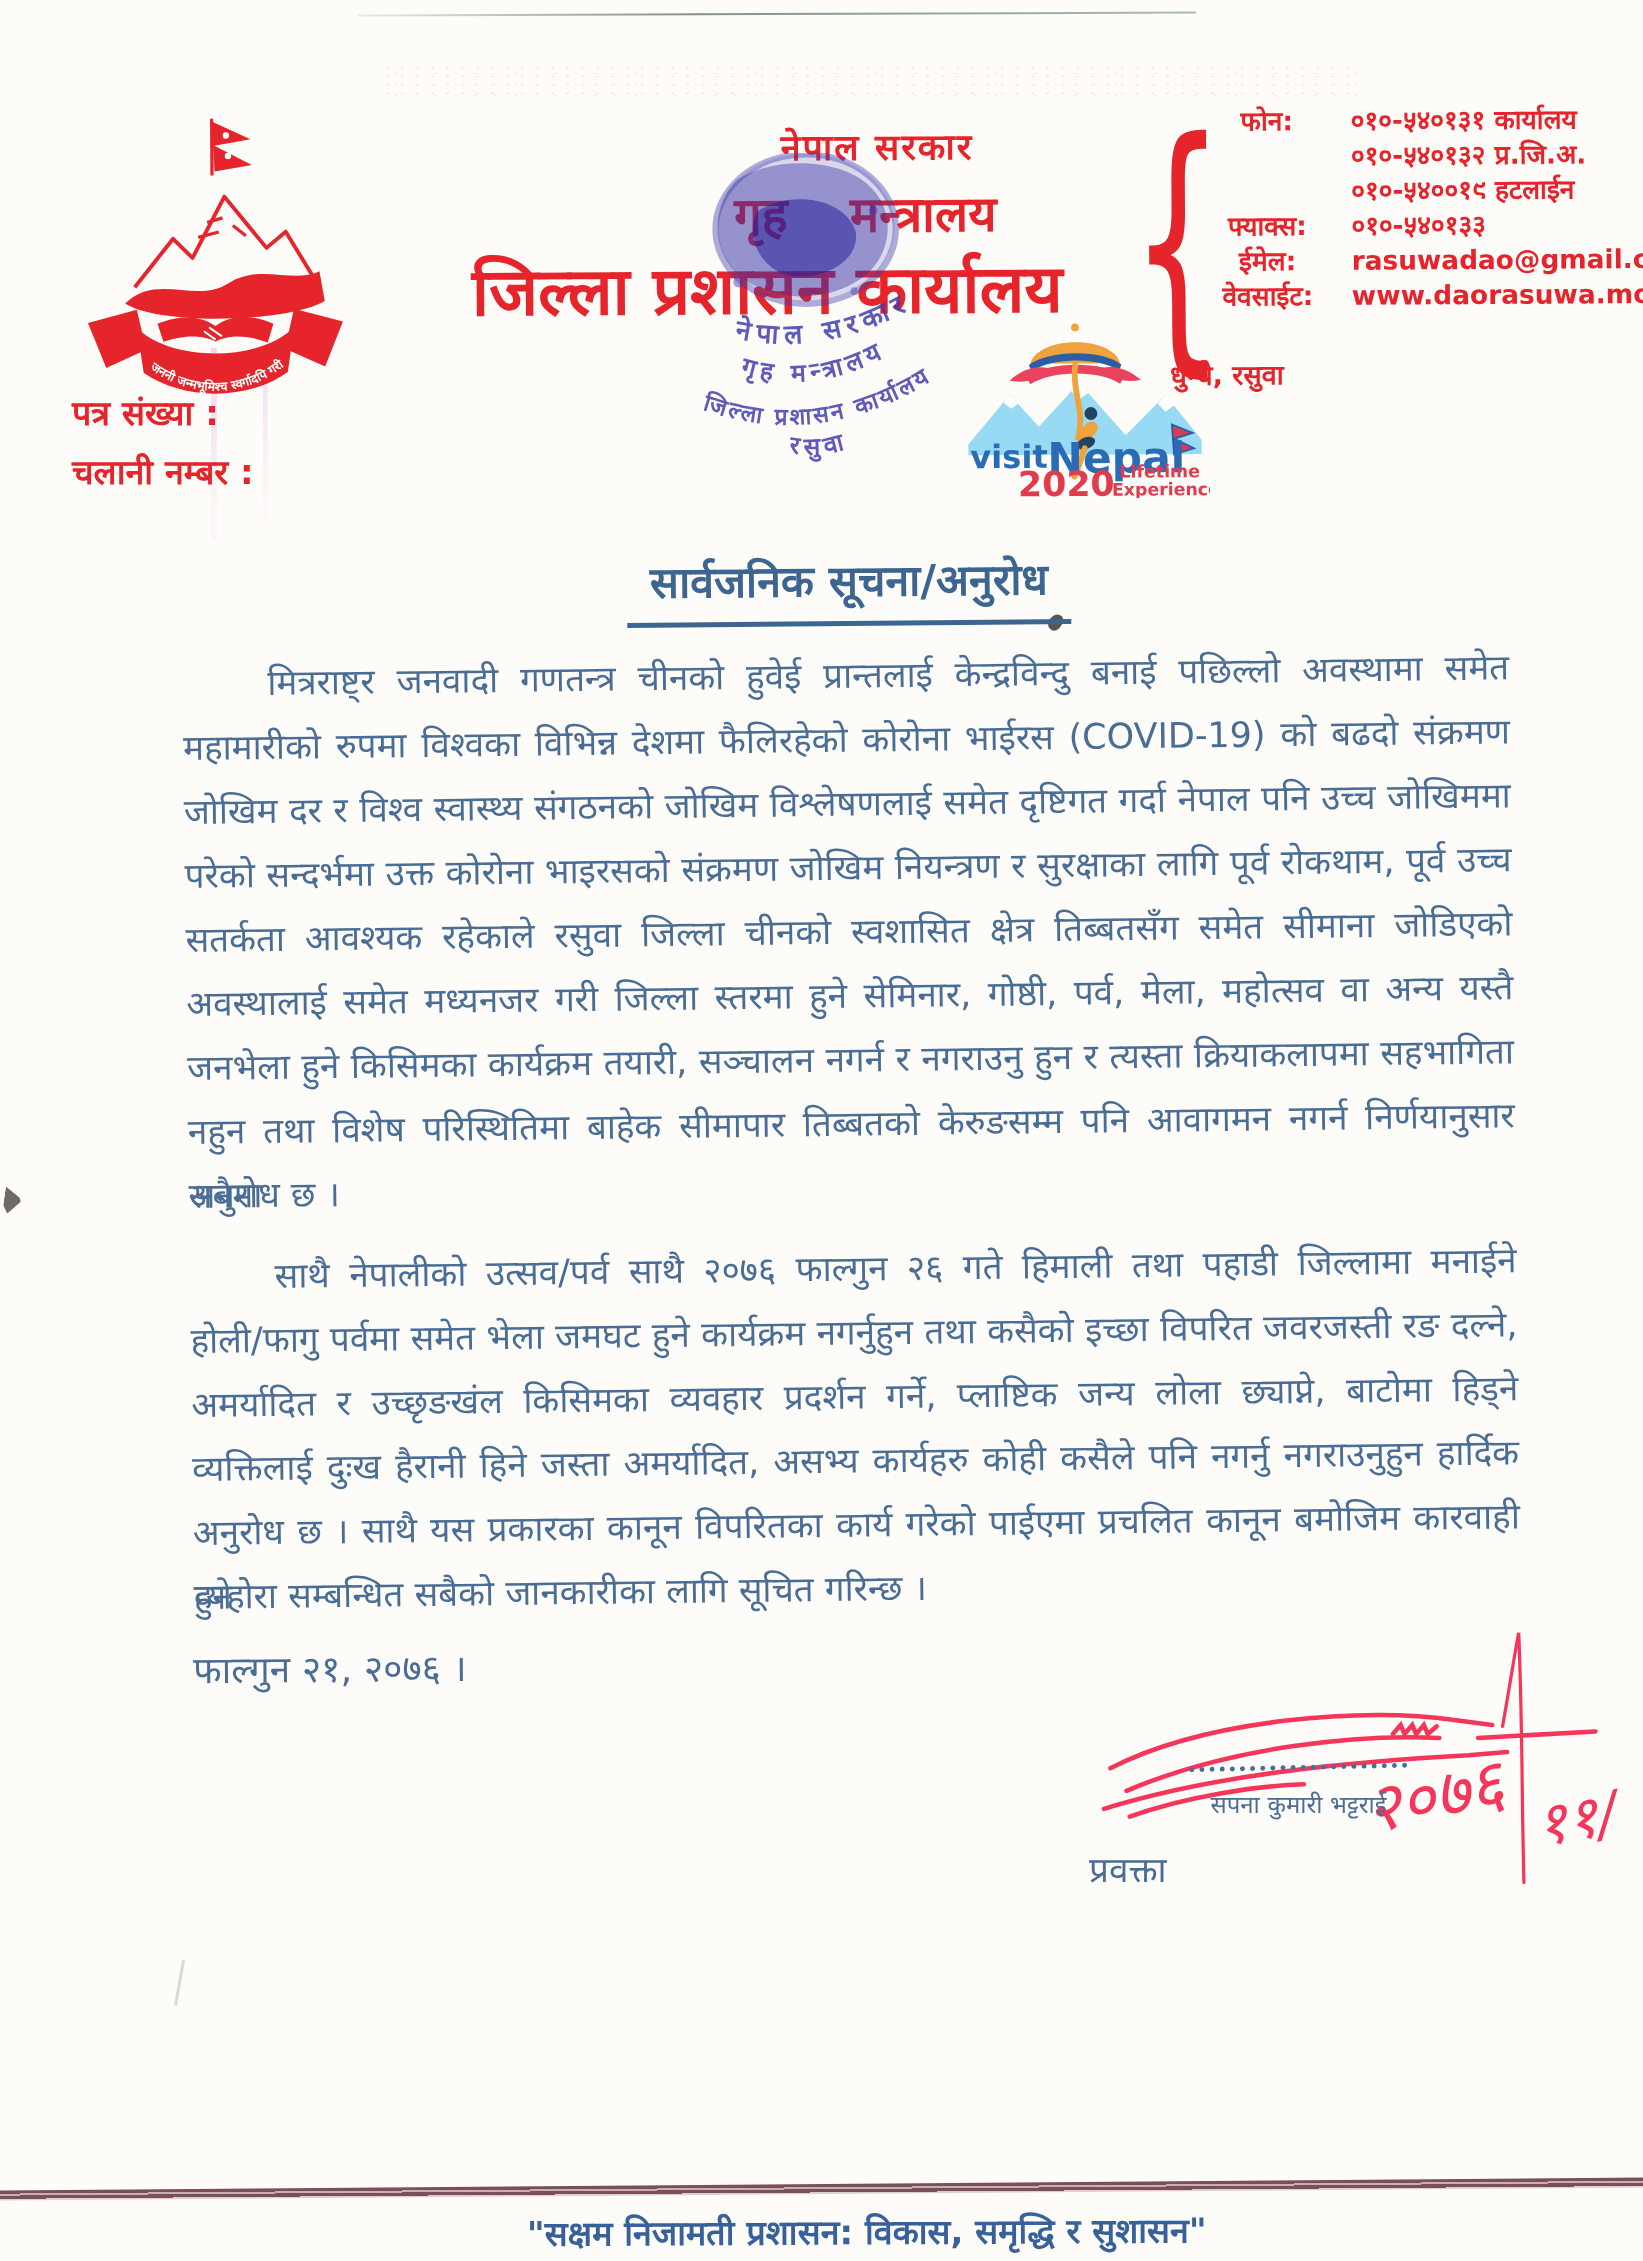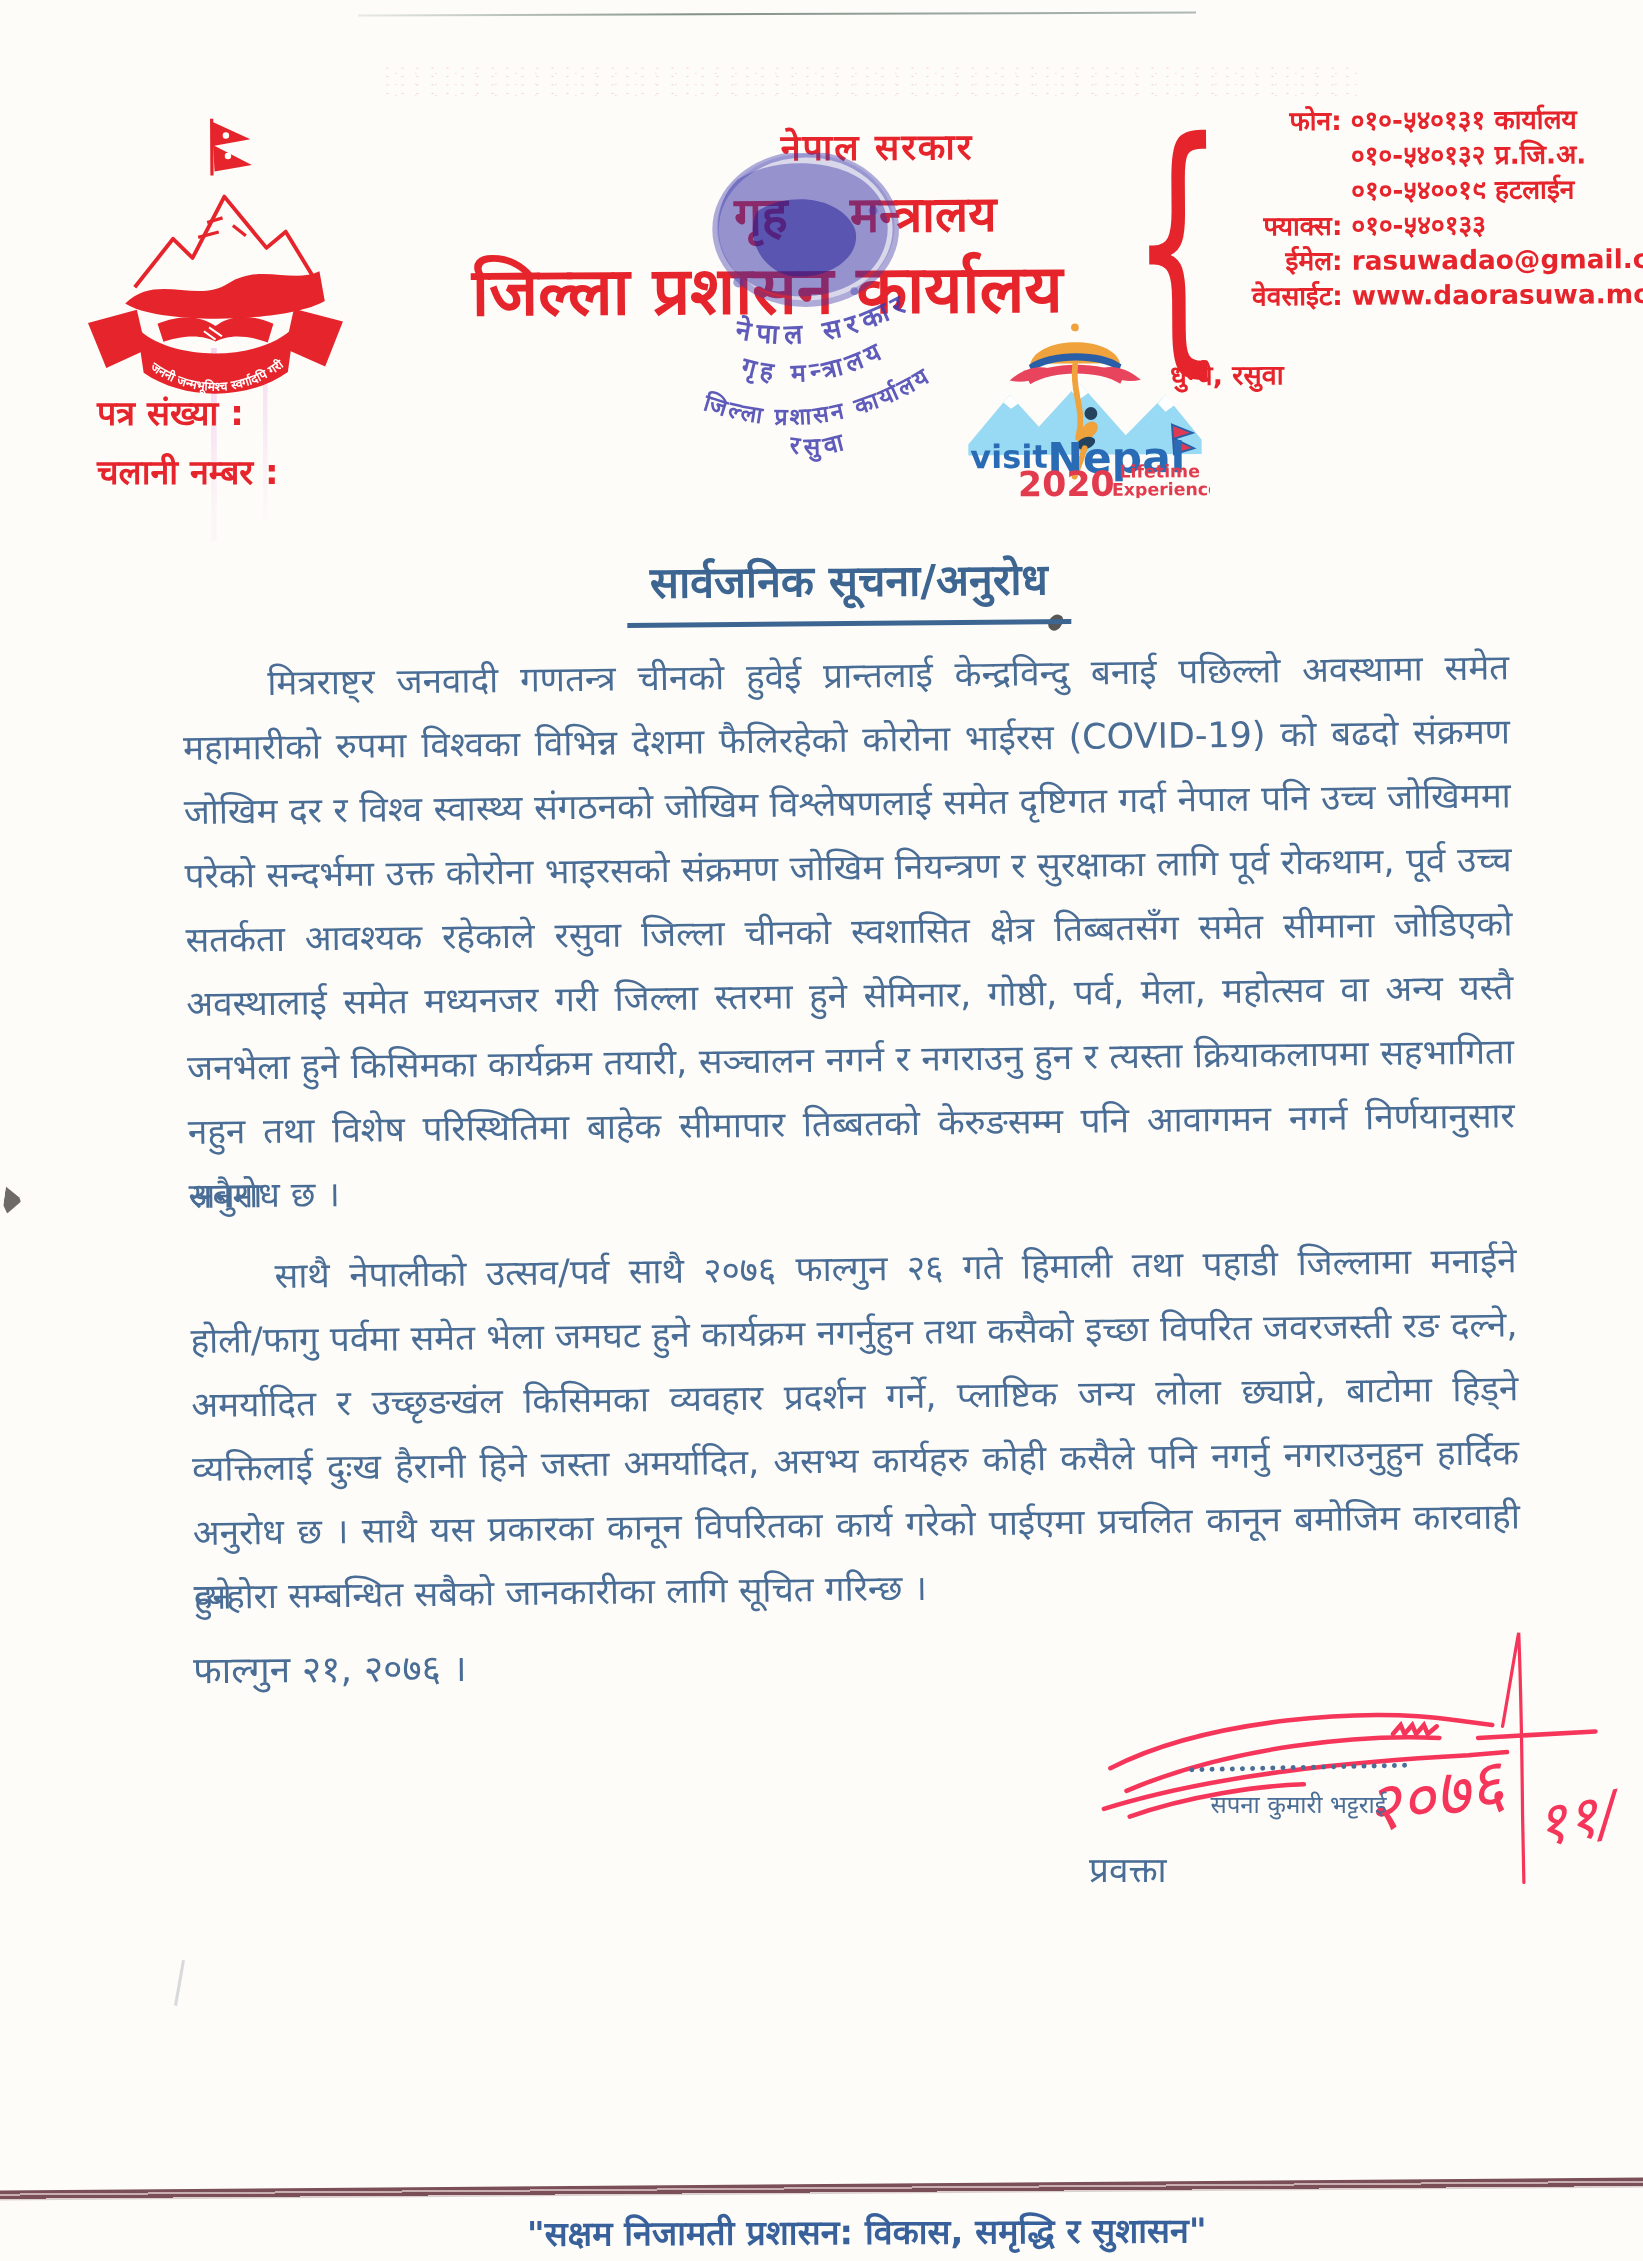--- a/index.html
+++ b/index.html
@@ -32,23 +32,23 @@
     font-size:36px;font-weight:bold;color:#e6242b;letter-spacing:1.9px;}
   .hdr-min{position:absolute;left:645px;top:180px;width:438px;text-align:center;
     font-size:49px;font-weight:bold;color:#e6242b;word-spacing:45px;}
   .hdr-office{position:absolute;left:358px;top:242px;width:815px;text-align:center;
     font-size:66px;font-weight:bold;color:#e6242b;white-space:nowrap;}
   .brace{position:absolute;left:1129px;top:83px;font-size:271px;line-height:322px;color:#e6242b;
     transform:scaleX(.55);transform-origin:left top;font-weight:400;}
   .contact{position:absolute;left:1191px;top:110px;display:grid;
     grid-template-columns:150px auto;column-gap:9px;row-gap:7px;
     font-size:26.4px;font-weight:bold;color:#e6242b;line-height:28px;white-space:nowrap;}
-  .contact .lbl{text-align:right;}
+  .contact .lbl{text-align:center;}
   .location{position:absolute;left:1168px;top:358px;font-size:27px;font-weight:bold;color:#e6242b;}
-  .refs{position:absolute;left:72px;top:384px;font-size:34px;font-weight:bold;color:#e6242b;line-height:59px;margin-left:25px;}
+  .refs{position:absolute;left:72px;top:384px;font-size:34px;font-weight:bold;color:#e6242b;line-height:59px;}
   
   .emblem{position:absolute;left:59px;top:106px;}
   .stamp{position:absolute;left:659px;top:153px;opacity:.92;}
   .vnlogo{position:absolute;left:962px;top:320px;}
   
   .title-wrap{position:absolute;left:0;top:550px;width:1644px;text-align:center;}
   .title{display:inline-block;font-size:43px;font-weight:bold;color:#3d6591;
     border-bottom:5.8px solid #3d6591;padding:0 23px 11.6px;transform:translateX(27px) rotate(-.5deg);}
   .doc{position:absolute;left:188px;top:652px;width:1327px;color:#4a6d96;
     font-size:35px;line-height:64px;transform:rotate(-.72deg);transform-origin:0 50%;}

